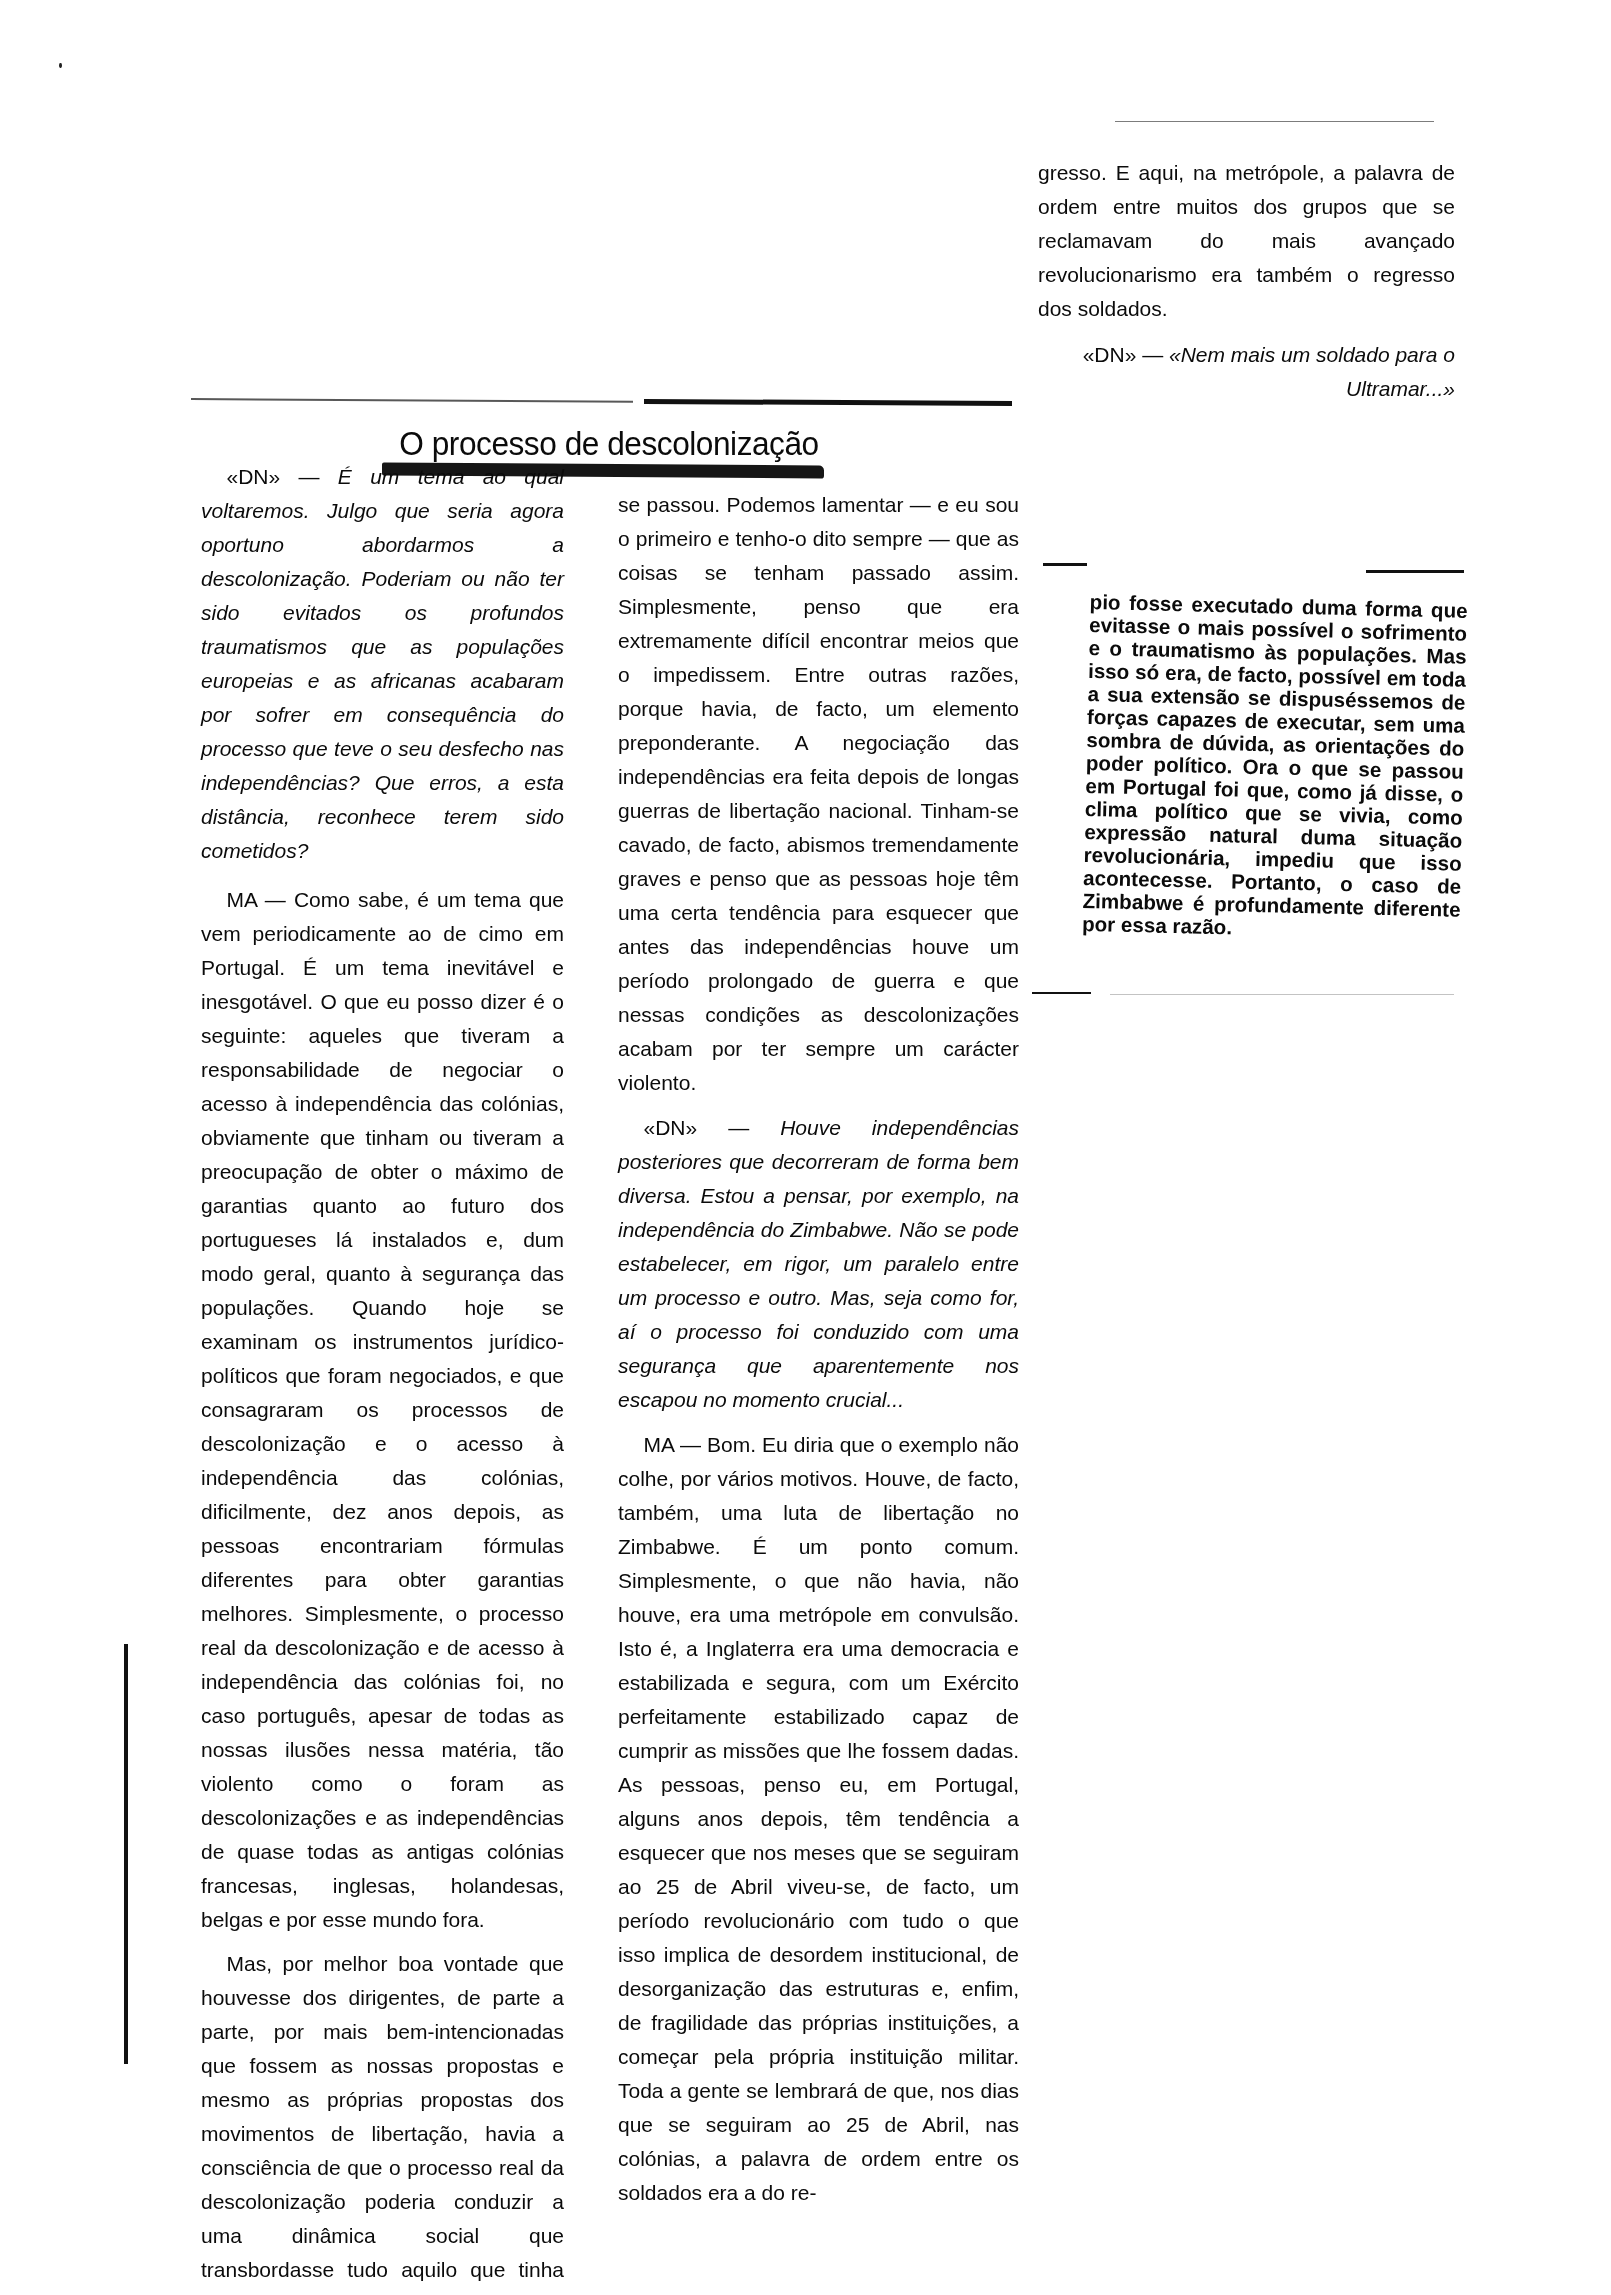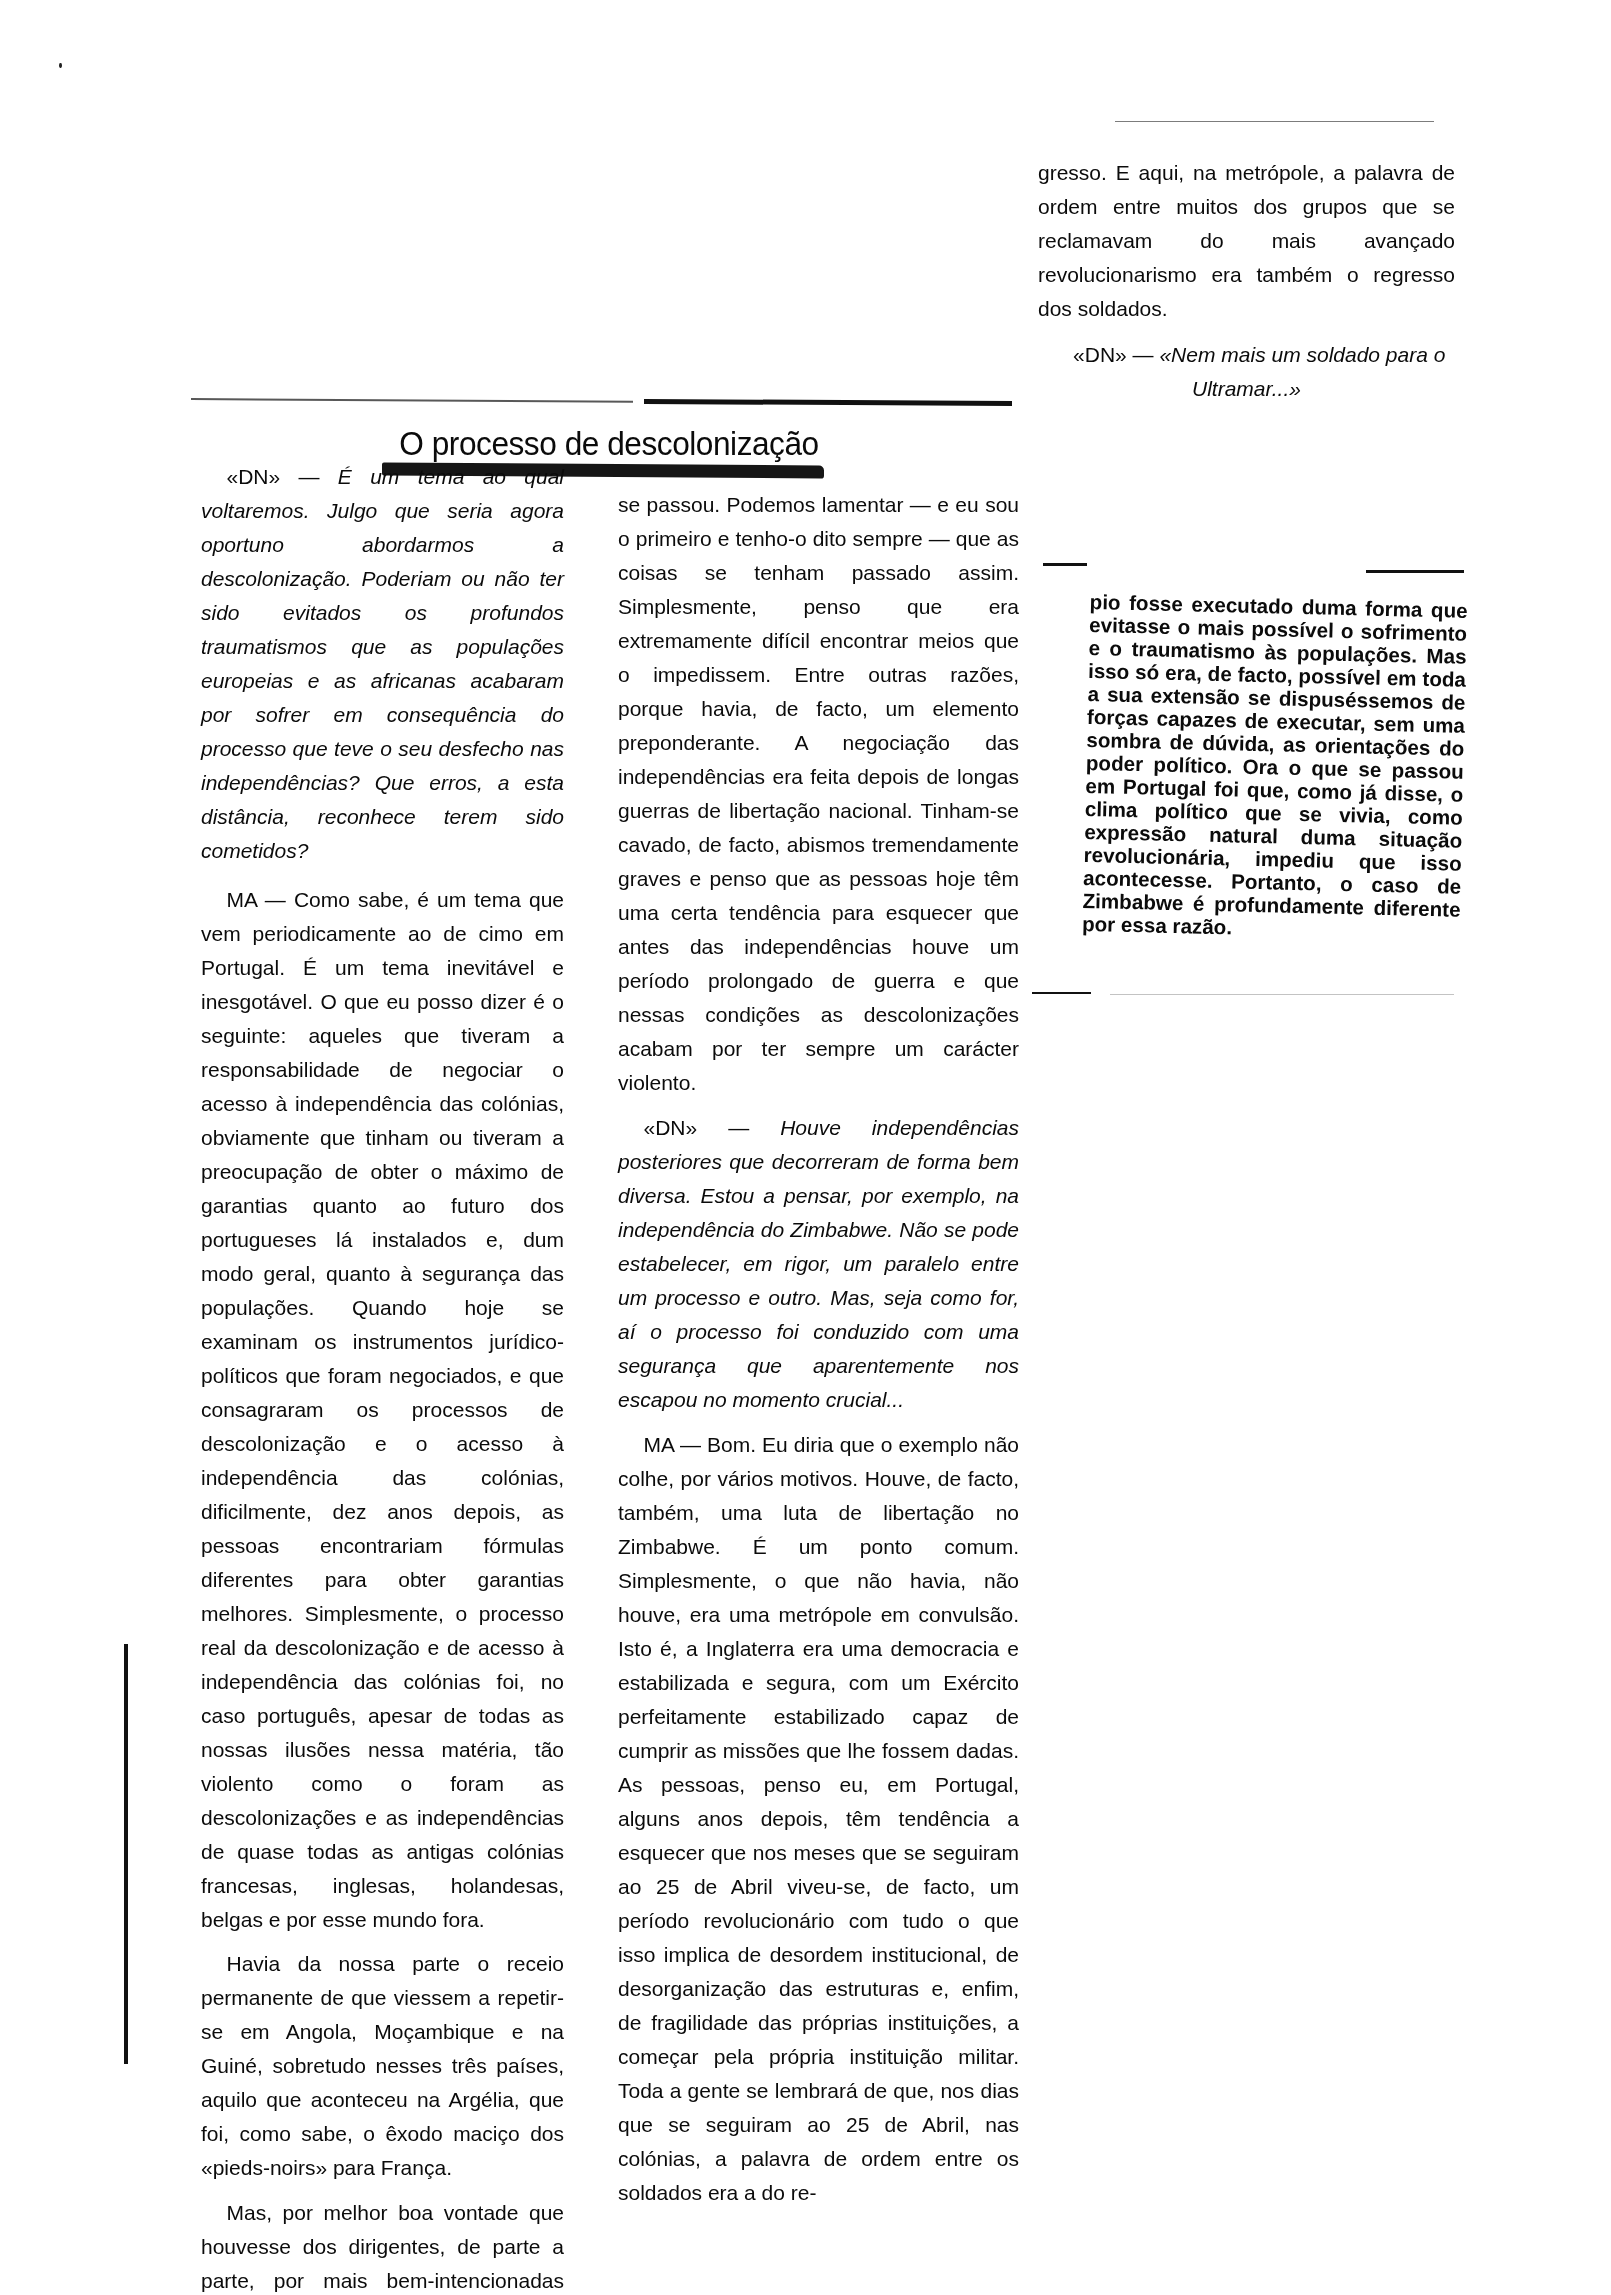--- a/index.html
+++ b/index.html
@@ -18,36 +18,35 @@
 </style>
 </head>
 <body>
 
 <div class="speck" style="left:59px;top:63px;width:2.5px;height:4.9px;"></div>
 
 <div class="rule" style="left:1115px;top:121px;width:319px;height:1px;opacity:0.55;"></div>
 
 <div class="col" id="col3a" style="left:1038px;top:156px;width:417px;">
   <p class="noindent">gresso. E aqui, na metrópole, a palavra de ordem entre muitos dos grupos que se reclamavam do mais avançado revolucionarismo era também o regresso dos soldados.</p>
-  <p style="text-align:center;margin-top:12px;"><span class="spk">«DN» — </span><span class="q">«Nem mais um soldado para o Ultramar...»</span></p>
+  <p style="text-align:right;margin-top:12px;"><span class="spk">«DN» — </span><span class="q">«Nem mais um soldado para o Ultramar...»</span></p>
 </div>
 
 <div class="rule" style="left:191px;top:398px;width:442px;height:1.5px;opacity:0.7;transform:rotate(0.35deg);transform-origin:left;"></div>
 <div class="rule" style="left:644px;top:399px;width:368px;height:4.9px;transform:rotate(0.3deg);transform-origin:left;"></div>
 
 <div class="rule" style="left:1043px;top:563px;width:44px;height:2.9px;"></div>
 <div class="rule" style="left:1366px;top:570px;width:98px;height:2.5px;"></div>
 
 <div class="title">O processo de descolonização</div>
 <div class="title-bar"></div>
 
 <div class="col" id="col1" style="left:201px;top:460px;width:363px;">
   <p><span class="spk">«DN» — </span><span class="q">É um tema ao qual voltaremos. Julgo que seria agora oportuno abordarmos a descolonização. Poderiam ou não ter sido evitados os profundos traumatismos que as populações europeias e as africanas acabaram por sofrer em consequência do processo que teve o seu desfecho nas independências? Que erros, a esta distância, reconhece terem sido cometidos?</span></p>
   <p style="margin-top:14.7px;">MA — Como sabe, é um tema que vem periodicamente ao de cimo em Portugal. É um tema inevitável e inesgotável. O que eu posso dizer é o seguinte: aqueles que tiveram a responsabilidade de negociar o acesso à independência das colónias, obviamente que tinham ou tiveram a preocupação de obter o máximo de garantias quanto ao futuro dos portugueses lá instalados e, dum modo geral, quanto à segurança das populações. Quando hoje se examinam os instrumentos jurídico-políticos que foram negociados, e que consagraram os processos de descolonização e o acesso à independência das colónias, dificilmente, dez anos depois, as pessoas encontrariam fórmulas diferentes para obter garantias melhores. Simplesmente, o processo real da descolonização e de acesso à independência das colónias foi, no caso português, apesar de todas as nossas ilusões nessa matéria, tão violento como o foram as descolonizações e as independências de quase todas as antigas colónias francesas, inglesas, holandesas, belgas e por esse mundo fora.</p>
-  <p>Havia da nossa parte o receio permanente de que viessem a repetir-se em Angola, Moçambique e na Guiné, sobretudo nesses três países, aquilo que aconteceu na Argélia, que foi, como sabe, o êxodo maciço dos «pieds-noirs» para França.</p>
   <p>Mas, por melhor boa vontade que houvesse dos dirigentes, de parte a parte, por mais bem-intencionadas que fossem as nossas propostas e mesmo as próprias propostas dos movimentos de libertação, havia a consciência de que o processo real da descolonização poderia conduzir a uma dinâmica social que transbordasse tudo aquilo que tinha sido acordado em conversações, ou que tinha sido escrito nos acordos. E acabou por ser aquilo que efectivamente</p>
 </div>
 
 <div class="margin-bar"></div>
 
 <div class="col" id="col2" style="left:618px;top:488px;width:401px;">
   <p class="noindent">se passou. Podemos lamentar — e eu sou o primeiro e tenho-o dito sempre — que as coisas se tenham passado assim. Simplesmente, penso que era extremamente difícil encontrar meios que o impedissem. Entre outras razões, porque havia, de facto, um elemento preponderante. A negociação das independências era feita depois de longas guerras de libertação nacional. Tinham-se cavado, de facto, abismos tremendamente graves e penso que as pessoas hoje têm uma certa tendência para esquecer que antes das independências houve um período prolongado de guerra e que nessas condições as descolonizações acabam por ter sempre um carácter violento.</p>
   <p><span class="spk">«DN» — </span><span class="q">Houve independências posteriores que decorreram de forma bem diversa. Estou a pensar, por exemplo, na independência do Zimbabwe. Não se pode estabelecer, em rigor, um paralelo entre um processo e outro. Mas, seja como for, aí o processo foi conduzido com uma segurança que aparentemente nos escapou no momento crucial...</span></p>
   <p>MA — Bom. Eu diria que o exemplo não colhe, por vários motivos. Houve, de facto, também, uma luta de libertação no Zimbabwe. É um ponto comum. Simplesmente, o que não havia, não houve, era uma metrópole em convulsão. Isto é, a Inglaterra era uma democracia e estabilizada e segura, com um Exército perfeitamente estabilizado capaz de cumprir as missões que lhe fossem dadas. As pessoas, penso eu, em Portugal, alguns anos depois, têm tendência a esquecer que nos meses que se seguiram ao 25 de Abril viveu-se, de facto, um período revolucionário com tudo o que isso implica de desordem institucional, de desorganização das estruturas e, enfim, de fragilidade das próprias instituições, a começar pela própria instituição militar. Toda a gente se lembrará de que, nos dias que se seguiram ao 25 de Abril, nas colónias, a palavra de ordem entre os soldados era a do re-</p>
 </div>

